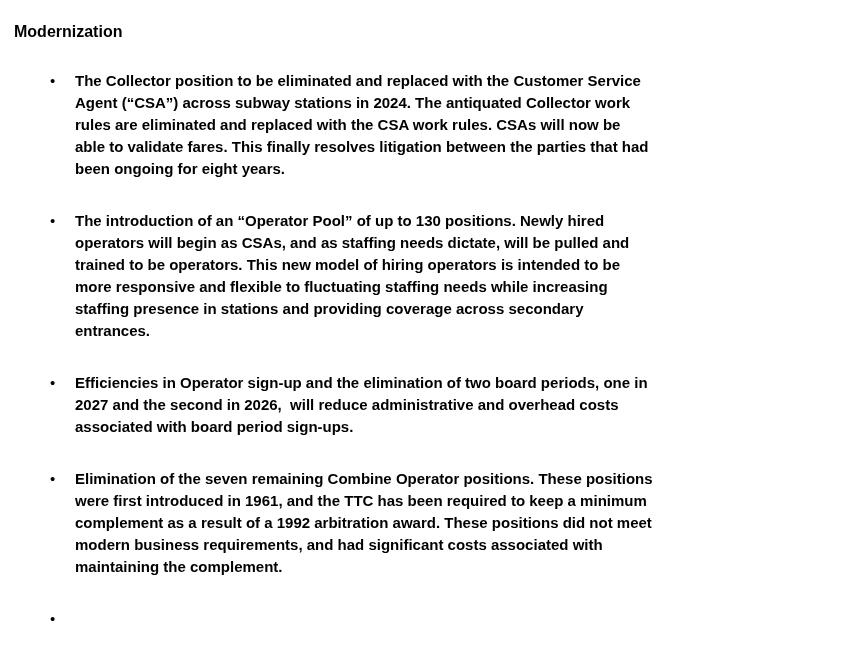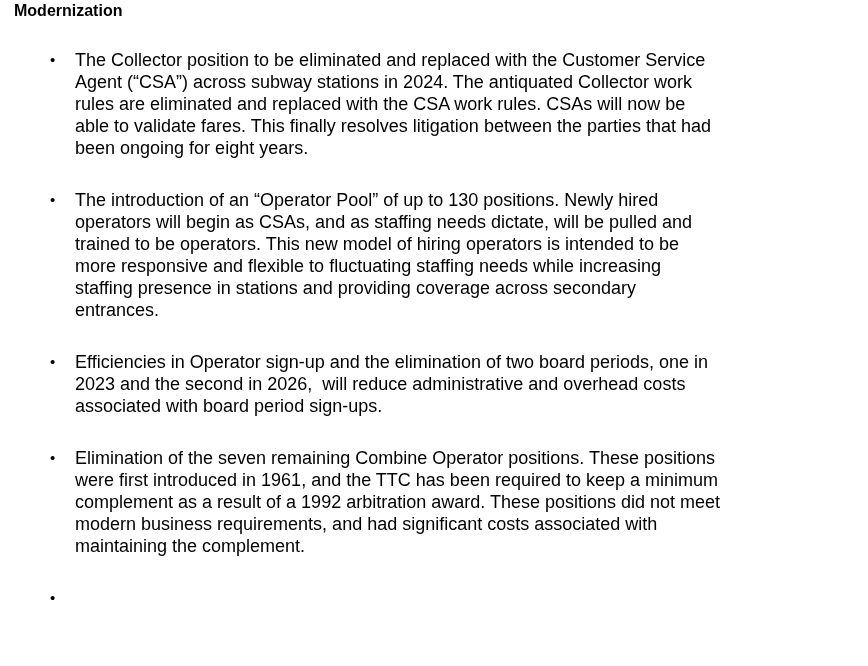--- a/index.html
+++ b/index.html
@@ -8,20 +8,21 @@
   }
   body {
     width: 868px;
     height: 666px;
     background: #ffffff;
     color: #000000;
     font-family: "Liberation Sans", sans-serif;
     overflow: hidden;
   }
   .doc {
+    padding-top: 21px;
   }
   .heading {
     font-size: 16px;
     font-weight: bold;
     line-height: 22px;
     margin: 0 0 0 14px;
   }
   .bullet-list {
     margin-top: 27px;
   }
@@ -34,24 +35,25 @@
   .bullet-item:last-child {
     margin-bottom: 0;
   }
   .bullet-marker {
     flex: 0 0 25px;
     width: 25px;
     font-size: 15px;
     line-height: 22px;
   }
   .bullet-text {
-    font-size: 18px;
+    font-size: 15px;
     line-height: 22px;
     white-space: pre-wrap;
     max-width: 740px;
+    font-weight: bold;
   }
 </style>
 </head>
 <body>
 
 <div class="doc">
   <h1 class="heading">Modernization</h1>
 
   <div class="bullet-list">
 
@@ -70,21 +72,21 @@
 operators will begin as CSAs, and as staffing needs dictate, will be pulled and
 trained to be operators. This new model of hiring operators is intended to be
 more responsive and flexible to fluctuating staffing needs while increasing
 staffing presence in stations and providing coverage across secondary
 entrances.</div>
     </div>
 
     <div class="bullet-item">
       <span class="bullet-marker">•</span>
       <div class="bullet-text">Efficiencies in Operator sign-up and the elimination of two board periods, one in
-2023 and the second in 2026,  will reduce administrative and overhead costs
+2027 and the second in 2026,  will reduce administrative and overhead costs
 associated with board period sign-ups.</div>
     </div>
 
     <div class="bullet-item">
       <span class="bullet-marker">•</span>
       <div class="bullet-text">Elimination of the seven remaining Combine Operator positions. These positions
 were first introduced in 1961, and the TTC has been required to keep a minimum
 complement as a result of a 1992 arbitration award. These positions did not meet
 modern business requirements, and had significant costs associated with
 maintaining the complement.</div>

